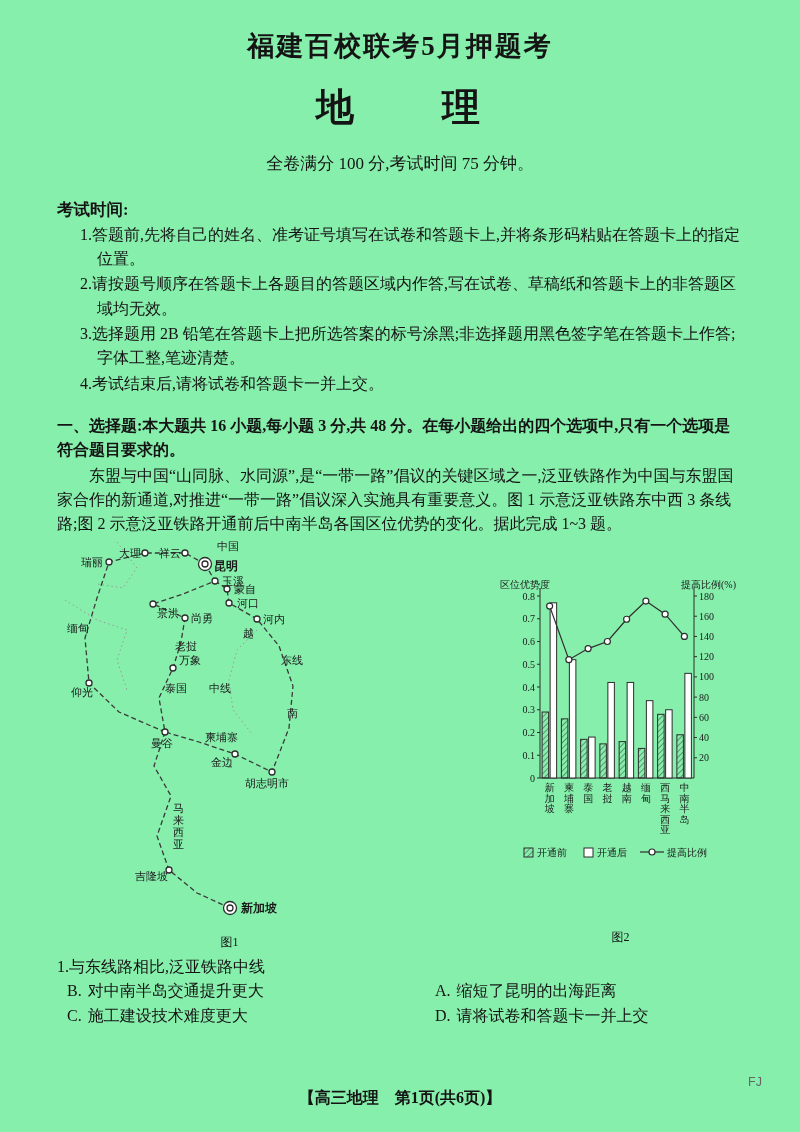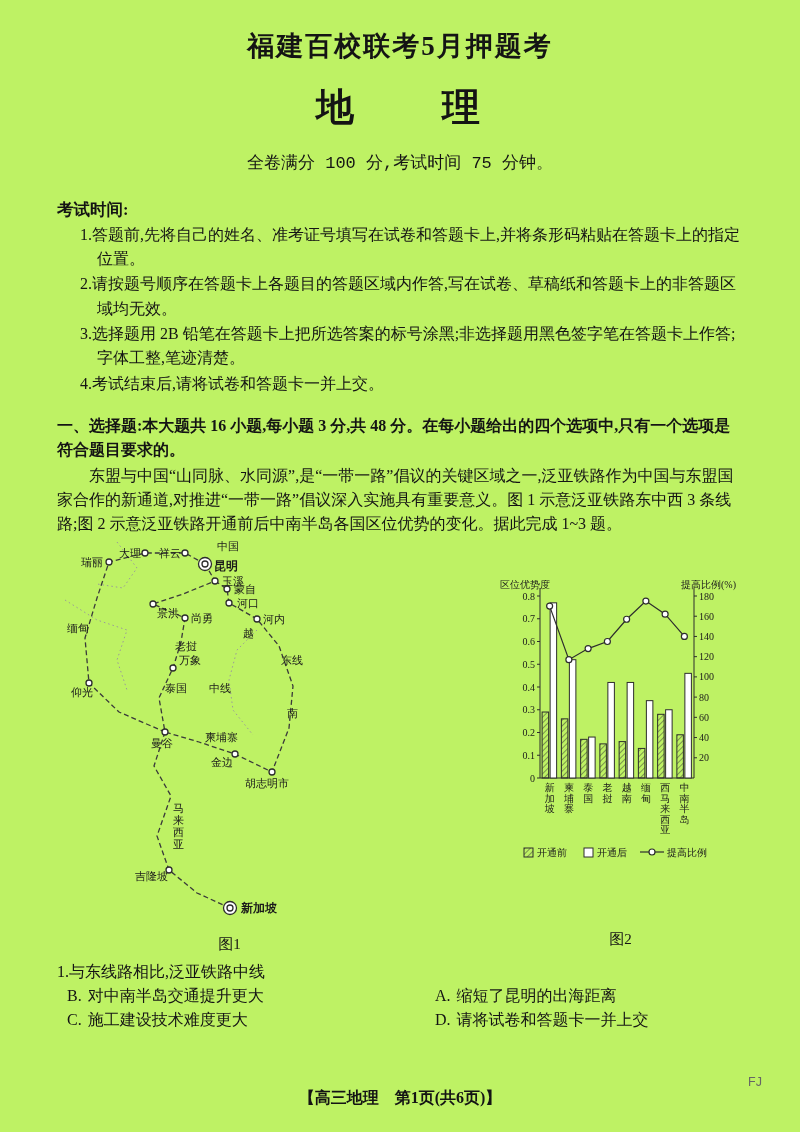--- a/index.html
+++ b/index.html
@@ -1,31 +1,31 @@
 <!DOCTYPE html>
 <html><head>
 <meta charset="utf-8">
 <style>
   html,body{margin:0;padding:0;background:#e9e9e9;}
   .page{
-    width:800px;height:1132px;margin:0 auto;background:#bef264;color:#141414;
+    width:800px;height:1132px;margin:0 auto;background:#86efac;color:#141414;
     font-family:"Liberation Serif","DejaVu Serif",serif;font-size:16px;line-height:1.52;
     position:relative;box-sizing:border-box;padding:16px 57px 18px 57px;overflow:hidden;
   }
   .title{text-align:center;font-size:27px;font-weight:bold;letter-spacing:2px;margin-top:10px;}
   .subject{text-align:center;font-size:38px;font-weight:bold;margin-top:12px;letter-spacing:4px;}
-  .exam-info{text-align:center;font-size:17px;margin-top:14px;font-family:Liberation Mono, monospace;}
+  .exam-info{text-align:center;font-size:17px;margin-top:14px;}
   .notice-heading{font-weight:bold;margin-top:20px;font-size:16.5px;}
   .notice-item{padding-left:40px;text-indent:-17px;margin-top:1px;}
   .section-heading{font-weight:bold;margin-top:18px;}
   .intro{text-indent:2em;margin-top:1px;}
   .figures{display:flex;justify-content:space-between;margin-top:4px;}
   .fig1{width:345px;}
   .fig2{width:245px;margin-top:40px;}
-  .caption{text-align:center;font-size:15px;}
+  .caption{text-align:center;font-size:12px;}
   .fig2 .caption{margin-top:50px;}
   .question{margin-top:4px;}
   .options{display:grid;grid-template-columns:368px auto;padding-left:10px;}
   .option .key{margin-right:6px;}
   .footer{position:absolute;bottom:22px;left:0;width:100%;text-align:center;font-weight:bold;}
   .footer-code{position:absolute;right:38px;bottom:40px;font-size:12.5px;color:#666;
     font-family:"Liberation Sans","DejaVu Sans",sans-serif;}
   
   .route{fill:none;stroke:#3a3a3a;stroke-width:1.3;stroke-dasharray:5 3;}
   .border{fill:none;stroke:#9a9a9a;stroke-width:1;stroke-dasharray:1.5 3;}

